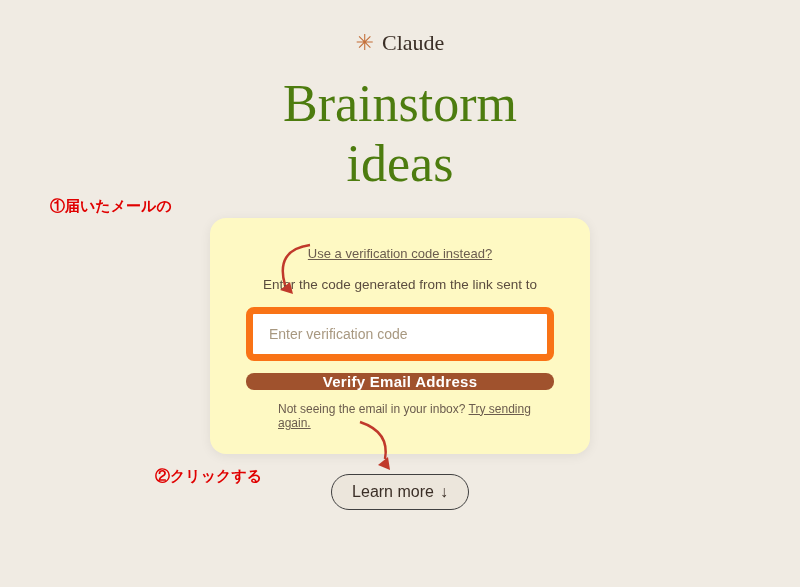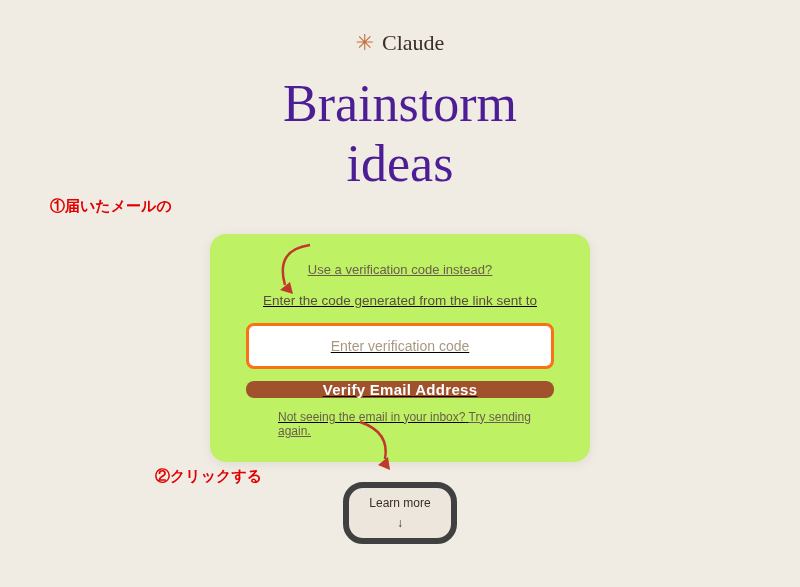--- a/index.html
+++ b/index.html
@@ -40,41 +40,40 @@
     .logo-text {
       font-size: 22px;
       color: #3a2e26;
       font-family: Georgia, serif;
       font-weight: 400;
     }
 
     
     .headline {
       font-size: 52px;
-      color: #4c1d95;
+      color: #4d7c0f;
       font-family: Georgia, serif;
       font-weight: 400;
       text-align: center;
       line-height: 1.15;
-      margin-bottom: 40px;
+      margin-bottom: 24px;
     }
 
     
     .card {
-      background-color: #bef264;
+      background-color: #fef9c3;
       border-radius: 16px;
       padding: 28px 36px 24px;
       width: 380px;
       display: flex;
       flex-direction: column;
       align-items: center;
       gap: 12px;
       box-shadow: 0 2px 12px rgba(0,0,0,0.07);
       position: relative;
-      text-decoration: underline;
     }
 
     .card-top-link {
       font-size: 13px;
       color: #6b5c4e;
       font-family: -apple-system, sans-serif;
       text-align: center;
       margin-bottom: 2px;
     }
 
@@ -93,28 +92,28 @@
     }
 
     .card-email {
       font-weight: 700;
       color: #3a2e26;
     }
 
     .verification-input {
       width: 100%;
       padding: 12px 16px;
-      border: 3px solid #f97316;
+      border: 7px solid #f97316;
       border-radius: 8px;
       font-size: 14px;
       font-family: -apple-system, sans-serif;
       background: #fff;
       color: #3a2e26;
       outline: none;
-      text-align: center;
+      text-align: left;
     }
 
     .verification-input::placeholder {
       color: #a89880;
     }
 
     .verify-button {
       width: 100%;
       background-color: #a0522d;
       color: #fff;
@@ -143,31 +142,30 @@
     
     .learn-more-area {
       margin-top: 20px;
       display: flex;
       align-items: center;
       gap: 6px;
     }
 
     .learn-more-btn {
       background: #ece6dc;
-      border: 6px solid #404040;
+      border: 1px solid #404040;
       border-radius: 20px;
       padding: 8px 20px;
-      font-size: 12px;
+      font-size: 16px;
       font-family: -apple-system, sans-serif;
       color: #3a2e26;
       cursor: pointer;
       display: flex;
       align-items: center;
       gap: 6px;
-      flex-direction: column;
     }
 
     
     .annotation-1 {
       position: absolute;
       top: 195px;
       left: 50px;
       color: #e00000;
       font-size: 15px;
       font-family: Liberation Serif, serif;

